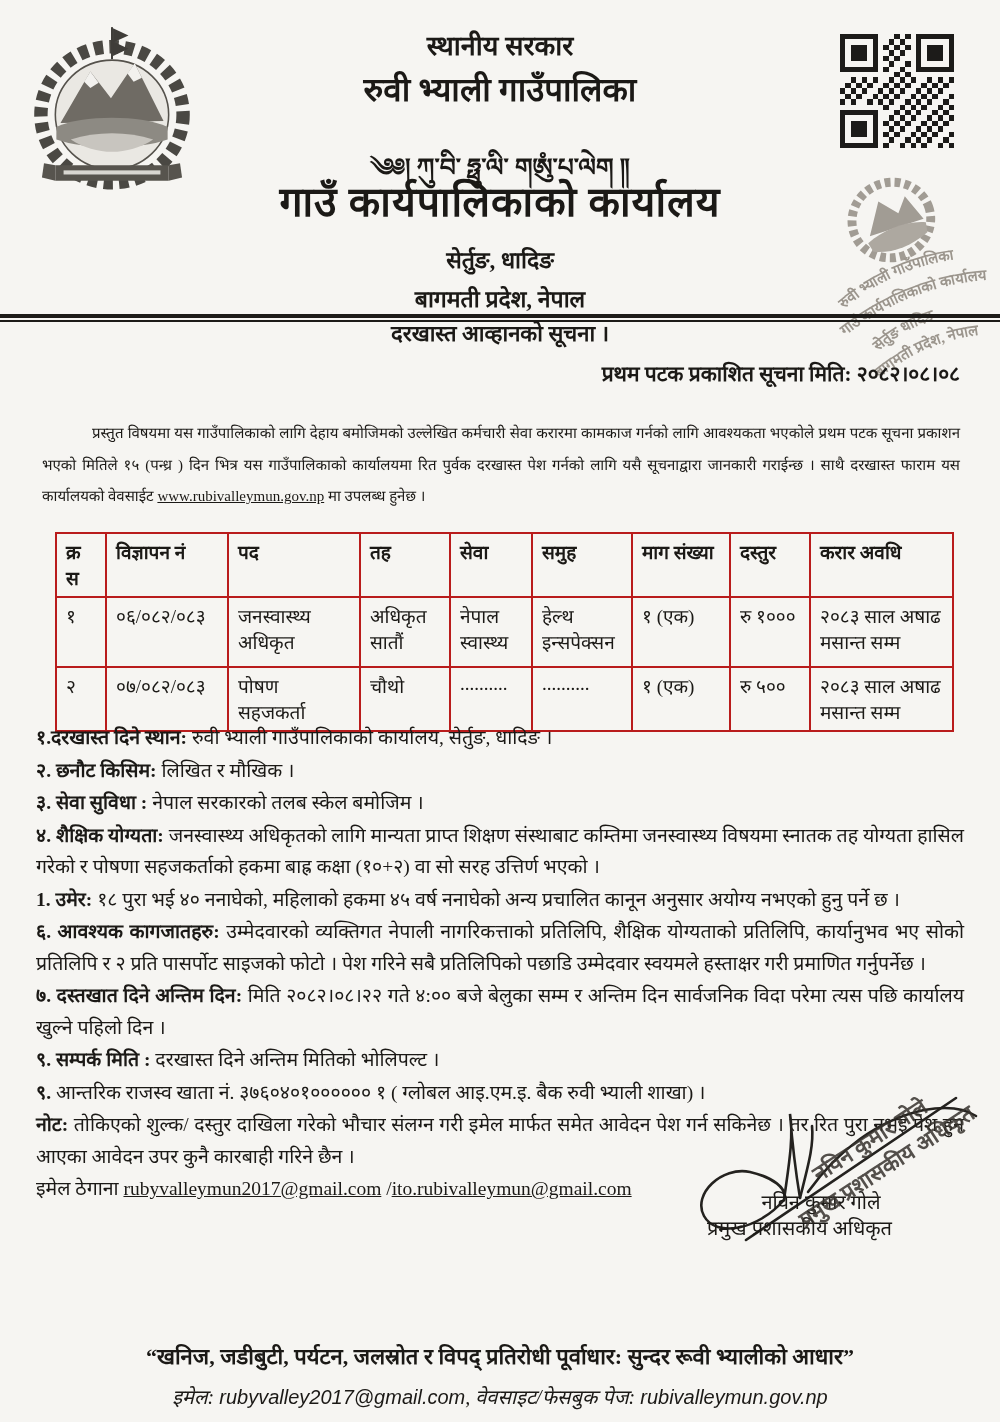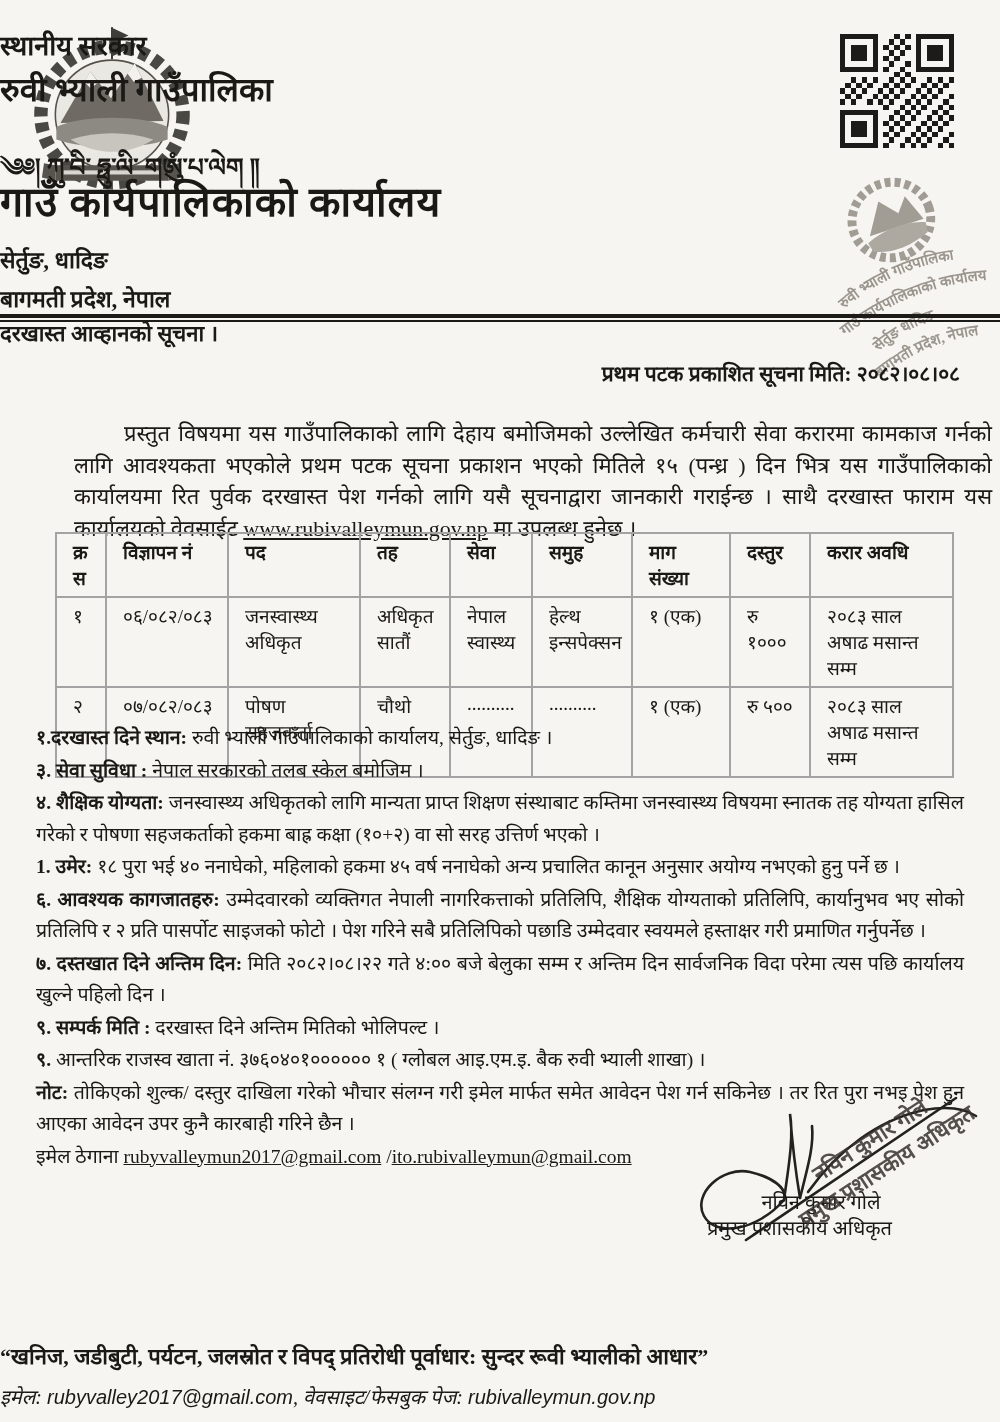--- a/index.html
+++ b/index.html
@@ -3,21 +3,21 @@
 <meta charset="utf-8">
 <style>
   * { margin:0; padding:0; box-sizing:border-box; }
   html,body { background:#9a9a9a; }
   .page {
     position:relative; width:1000px; height:1422px; margin:0 auto;
     background:#f6f5f2; color:#1b1916; overflow:hidden;
     font-family:"Liberation Serif", serif;
   }
   .abs { position:absolute; }
-  .ctr { left:0; right:0; }
+  .ctr { left:0; right:0; text-align:center; }
 
   
   .h-gov   { top:26px;  font-size:27px; font-weight:bold; }
   .h-muni  { top:66px;  font-size:33px; font-weight:bold; }
   .h-tib   { top:139px; font-size:25px; font-weight:bold; }
   .h-office{ top:172px; font-size:41px; font-weight:bold; letter-spacing:1px; }
   .h-place { top:243px; font-size:23px; font-weight:bold; }
   .h-prov  { top:282px; font-size:23px; font-weight:bold; }
 
   .emblem { left:24px; top:22px; width:176px; height:170px; }
@@ -26,28 +26,28 @@
 
   .rule { top:314px; left:0; width:1000px; }
   .rule .r1 { height:4px; background:#1d1b18; }
   .rule .r2 { height:2px; background:#1d1b18; margin-top:2px; }
 
   .n-title { top:317px; font-size:22px; font-weight:bold; }
   .n-pub   { top:359px; right:40px; font-size:21px; font-weight:bold; text-align:right;font-family:Liberation Serif, serif; }
 
   .body-par {
     top:418px; left:42px; width:918px;
-    font-size:22px; line-height:31.5px; text-align:justify; text-indent:50px;margin-left:32px;
+    font-size:15px; line-height:31.5px; text-align:justify; text-indent:50px;
   }
   .u { text-decoration:underline; color:inherit; }
 
   table.vac { position:absolute; top:532px; left:55px; width:897px;
     border-collapse:collapse; table-layout:fixed; }
   table.vac th, table.vac td {
-    border:2px solid #a3a3a3; padding:5px 16px; font-size:19px;
+    border:2px solid #b91c1c; padding:5px 9px; font-size:19px;
     text-align:left; vertical-align:top; }
   table.vac th { font-weight:bold; height:48px; }
   table.vac tr.r1 td { height:70px; }
   table.vac tr.r2 td { height:60px; }
 
   .items { top:722px; left:36px; width:928px; font-size:19.5px; line-height:31.5px; }
   .item  { text-align:justify; margin-bottom:1px; }
   .item .lead { font-weight:bold;margin-top:47px; }
 
   .sig-svg   { left:688px; top:1080px; width:310px; height:215px; }
@@ -290,20 +290,21 @@
       <td>..........</td>
       <td>१ (एक)</td>
       <td>रु ५००</td>
       <td>२०८३ साल अषाढ मसान्त सम्म</td>
     </tr>
   </tbody>
     </table>
 
   <div class="abs items">
     <div class="item"><span class="lead">१.दरखास्त दिने स्थान:</span><span> रुवी भ्याली गाउँपालिकाको कार्यालय, सेर्तुङ, धादिङ ।</span></div>
+    <div class="item"><span class="lead">२. छनौट किसिम:</span><span> लिखित र मौखिक ।</span></div>
     <div class="item"><span class="lead">३. सेवा सुविधा :</span><span> नेपाल सरकारको तलब स्केल बमोजिम ।</span></div>
     <div class="item"><span class="lead">४. शैक्षिक योग्यता:</span><span> जनस्वास्थ्य अधिकृतको लागि मान्यता प्राप्त शिक्षण संस्थाबाट कम्तिमा जनस्वास्थ्य  विषयमा स्नातक तह योग्यता हासिल गरेको र पोषणा सहजकर्ताको हकमा बाह्र कक्षा (१०+२) वा सो सरह  उत्तिर्ण भएको ।</span></div>
     <div class="item"><span class="lead">1. उमेर:</span><span> १८ पुरा भई ४० ननाघेको, महिलाको हकमा ४५ वर्ष ननाघेको अन्य प्रचालित कानून अनुसार अयोग्य नभएको हुनु पर्ने छ ।</span></div>
     <div class="item"><span class="lead">६. आवश्यक कागजातहरु:</span><span> उम्मेदवारको व्यक्तिगत नेपाली नागरिकत्ताको प्रतिलिपि, शैक्षिक योग्यताको प्रतिलिपि, कार्यानुभव भए सोको प्रतिलिपि र २ प्रति पासर्पोट साइजको फोटो । पेश गरिने सबै प्रतिलिपिको पछाडि उम्मेदवार स्वयमले हस्ताक्षर गरी प्रमाणित गर्नुपर्नेछ ।</span></div>
     <div class="item"><span class="lead">७. दस्तखात दिने अन्तिम दिन:</span><span> मिति २०८२।०८।२२ गते ४:०० बजे बेलुका सम्म र अन्तिम दिन सार्वजनिक विदा परेमा त्यस पछि कार्यालय खुल्ने पहिलो दिन ।</span></div>
     <div class="item"><span class="lead">९. सम्पर्क मिति :</span><span> दरखास्त दिने अन्तिम मितिको भोलिपल्ट ।</span></div>
     <div class="item"><span class="lead">९.</span><span> आन्तरिक राजस्व खाता नं. ३७६०४०१०००००० १ ( ग्लोबल आइ.एम.इ. बैक रुवी भ्याली शाखा) ।</span></div>
     <div class="item"><span class="lead">नोट:</span><span> तोकिएको शुल्क/ दस्तुर दाखिला गरेको भौचार संलग्न गरी इमेल मार्फत समेत आवेदन पेश गर्न सकिनेछ । तर रित पुरा नभइ पेश हुन आएका आवेदन उपर कुनै कारबाही गरिने छैन ।</span></div>
     <div class="item"><span>इमेल ठेगाना </span><a class="u">rubyvalleymun2017@gmail.com</a><span> /</span><a class="u">ito.rubivalleymun@gmail.com</a></div>
   </div>

